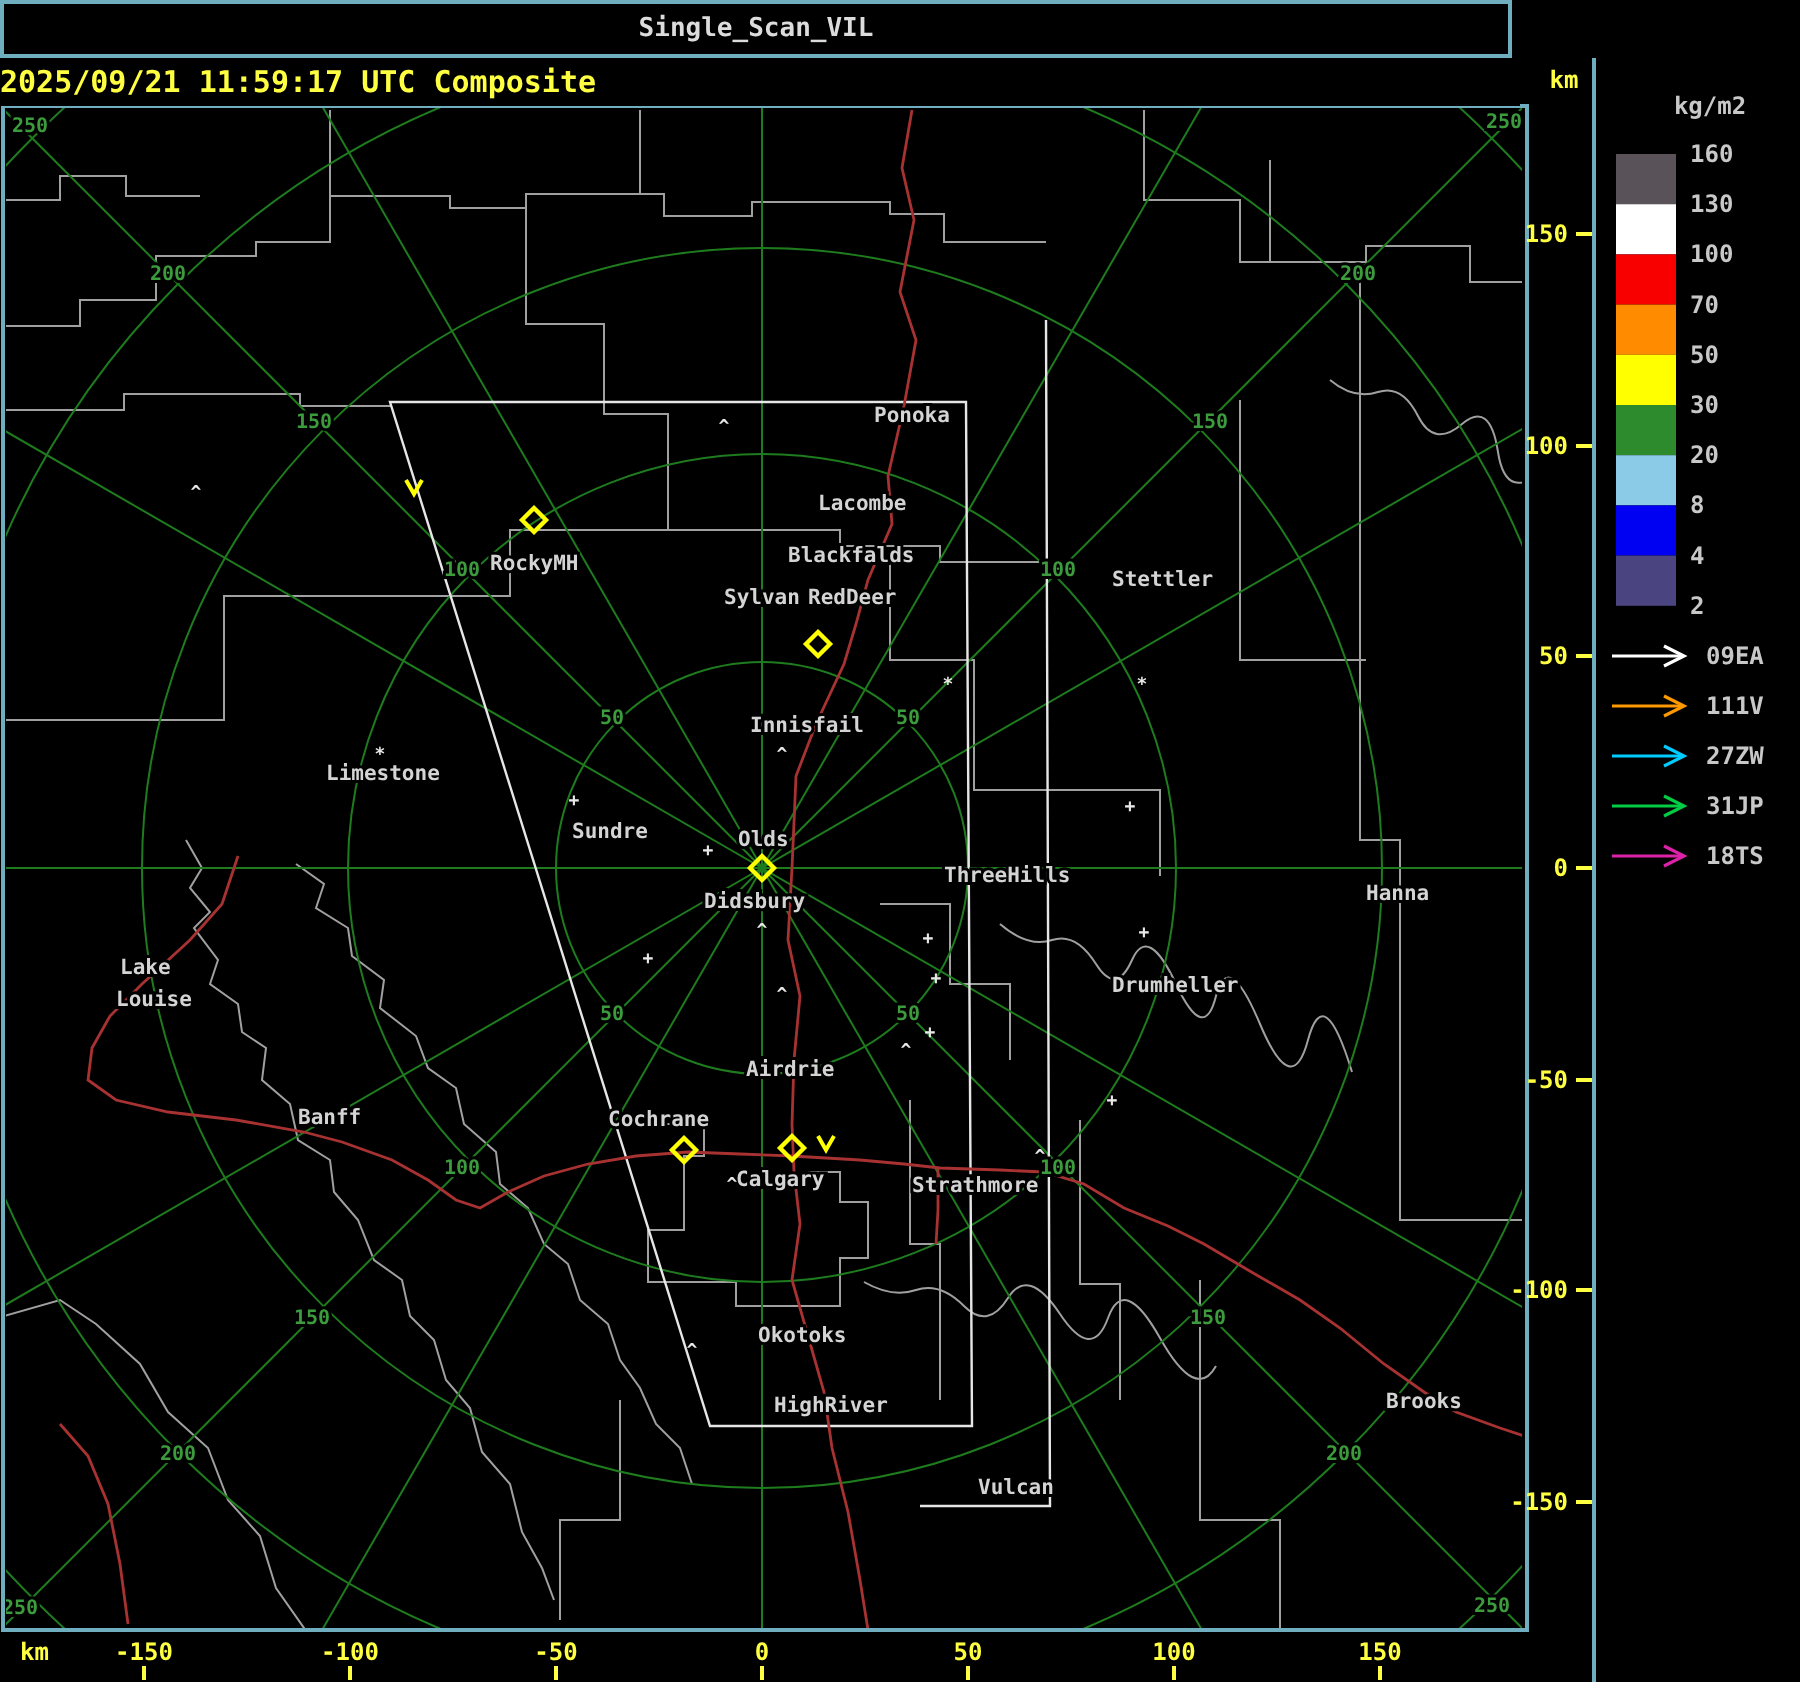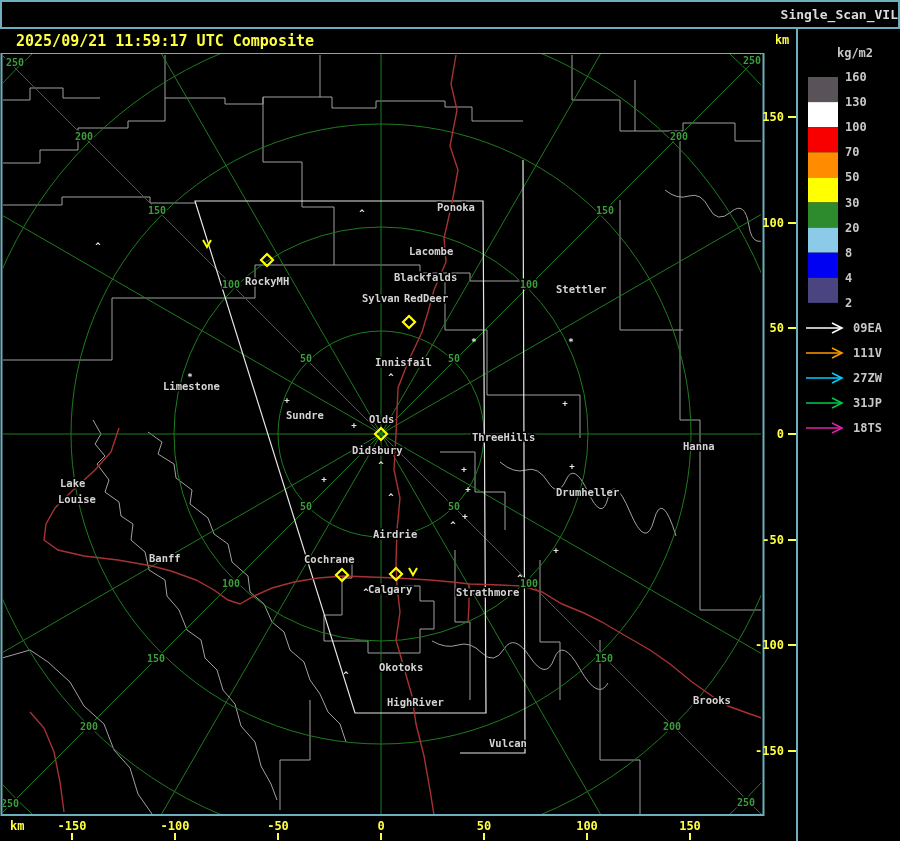--- a/index.html
+++ b/index.html
@@ -1,22 +1,22 @@
 <!DOCTYPE html>
 <html><head>
 <meta charset="utf-8">
 <style>
   html,body{margin:0;padding:0;background:#000;}
   #window{position:relative;width:900px;height:841px;background:#000;overflow:hidden;
           font-family:"DejaVu Sans Mono",monospace;}
-  #titlebar{position:absolute;left:0;top:0;width:900px;height:29px;box-sizing:border-box;
+  #titlebar{position:absolute;left:0;top:0;width:756px;height:29px;box-sizing:border-box;
             border:2px solid #6FAEBE;background:#000;display:flex;align-items:center;
-            justify-content:flex-end;color:#DCDCDC;font-size:13px;font-weight:bold;z-index:3;}
+            justify-content:center;color:#DCDCDC;font-size:13px;font-weight:bold;z-index:3;}
   #statusbar{position:absolute;left:0;top:29px;width:760px;height:24px;background:#000;
-             display:flex;align-items:center;padding-left:16px;color:#FFFF42;
+             display:flex;align-items:center;padding-left:0;color:#FFFF42;
              font-size:15px;font-weight:bold;z-index:3;white-space:pre;}
   #scene{position:absolute;left:0;top:0;z-index:1;}
   text{font-family:"DejaVu Sans Mono",monospace;}
 </style>
 </head>
 <body>
 
 <div id="window">
   <div id="titlebar">
     <span>Single_Scan_VIL</span>

